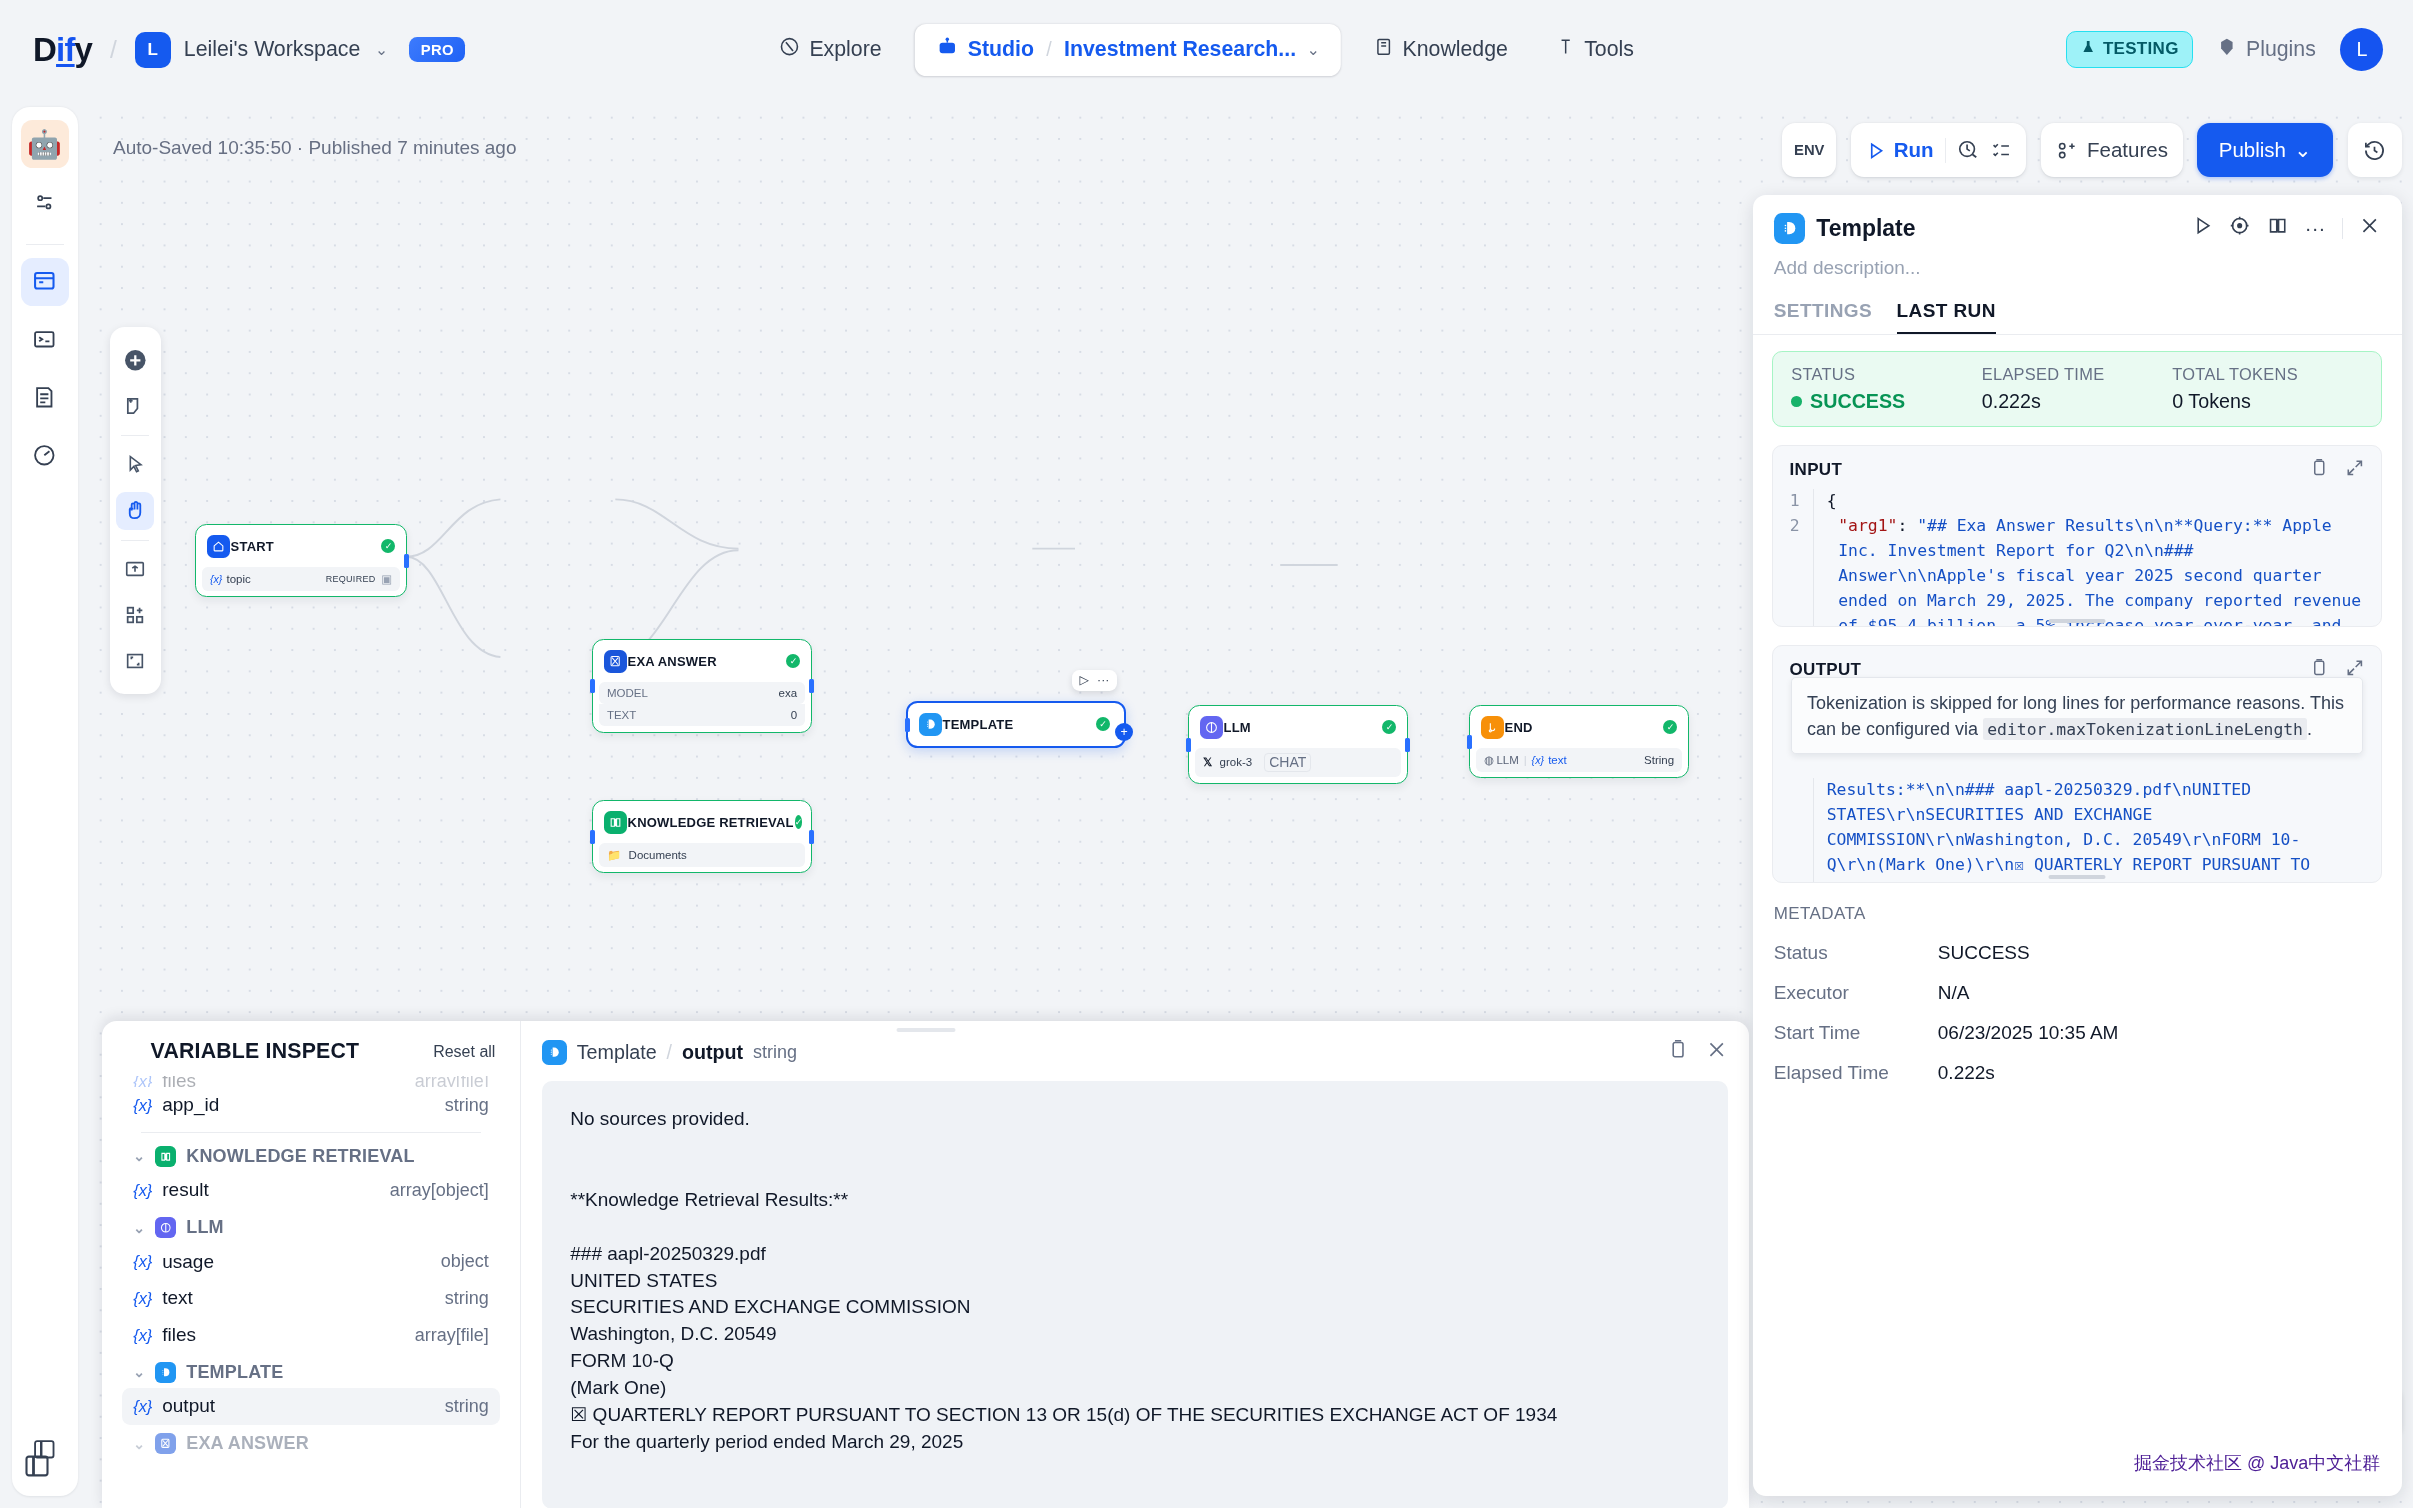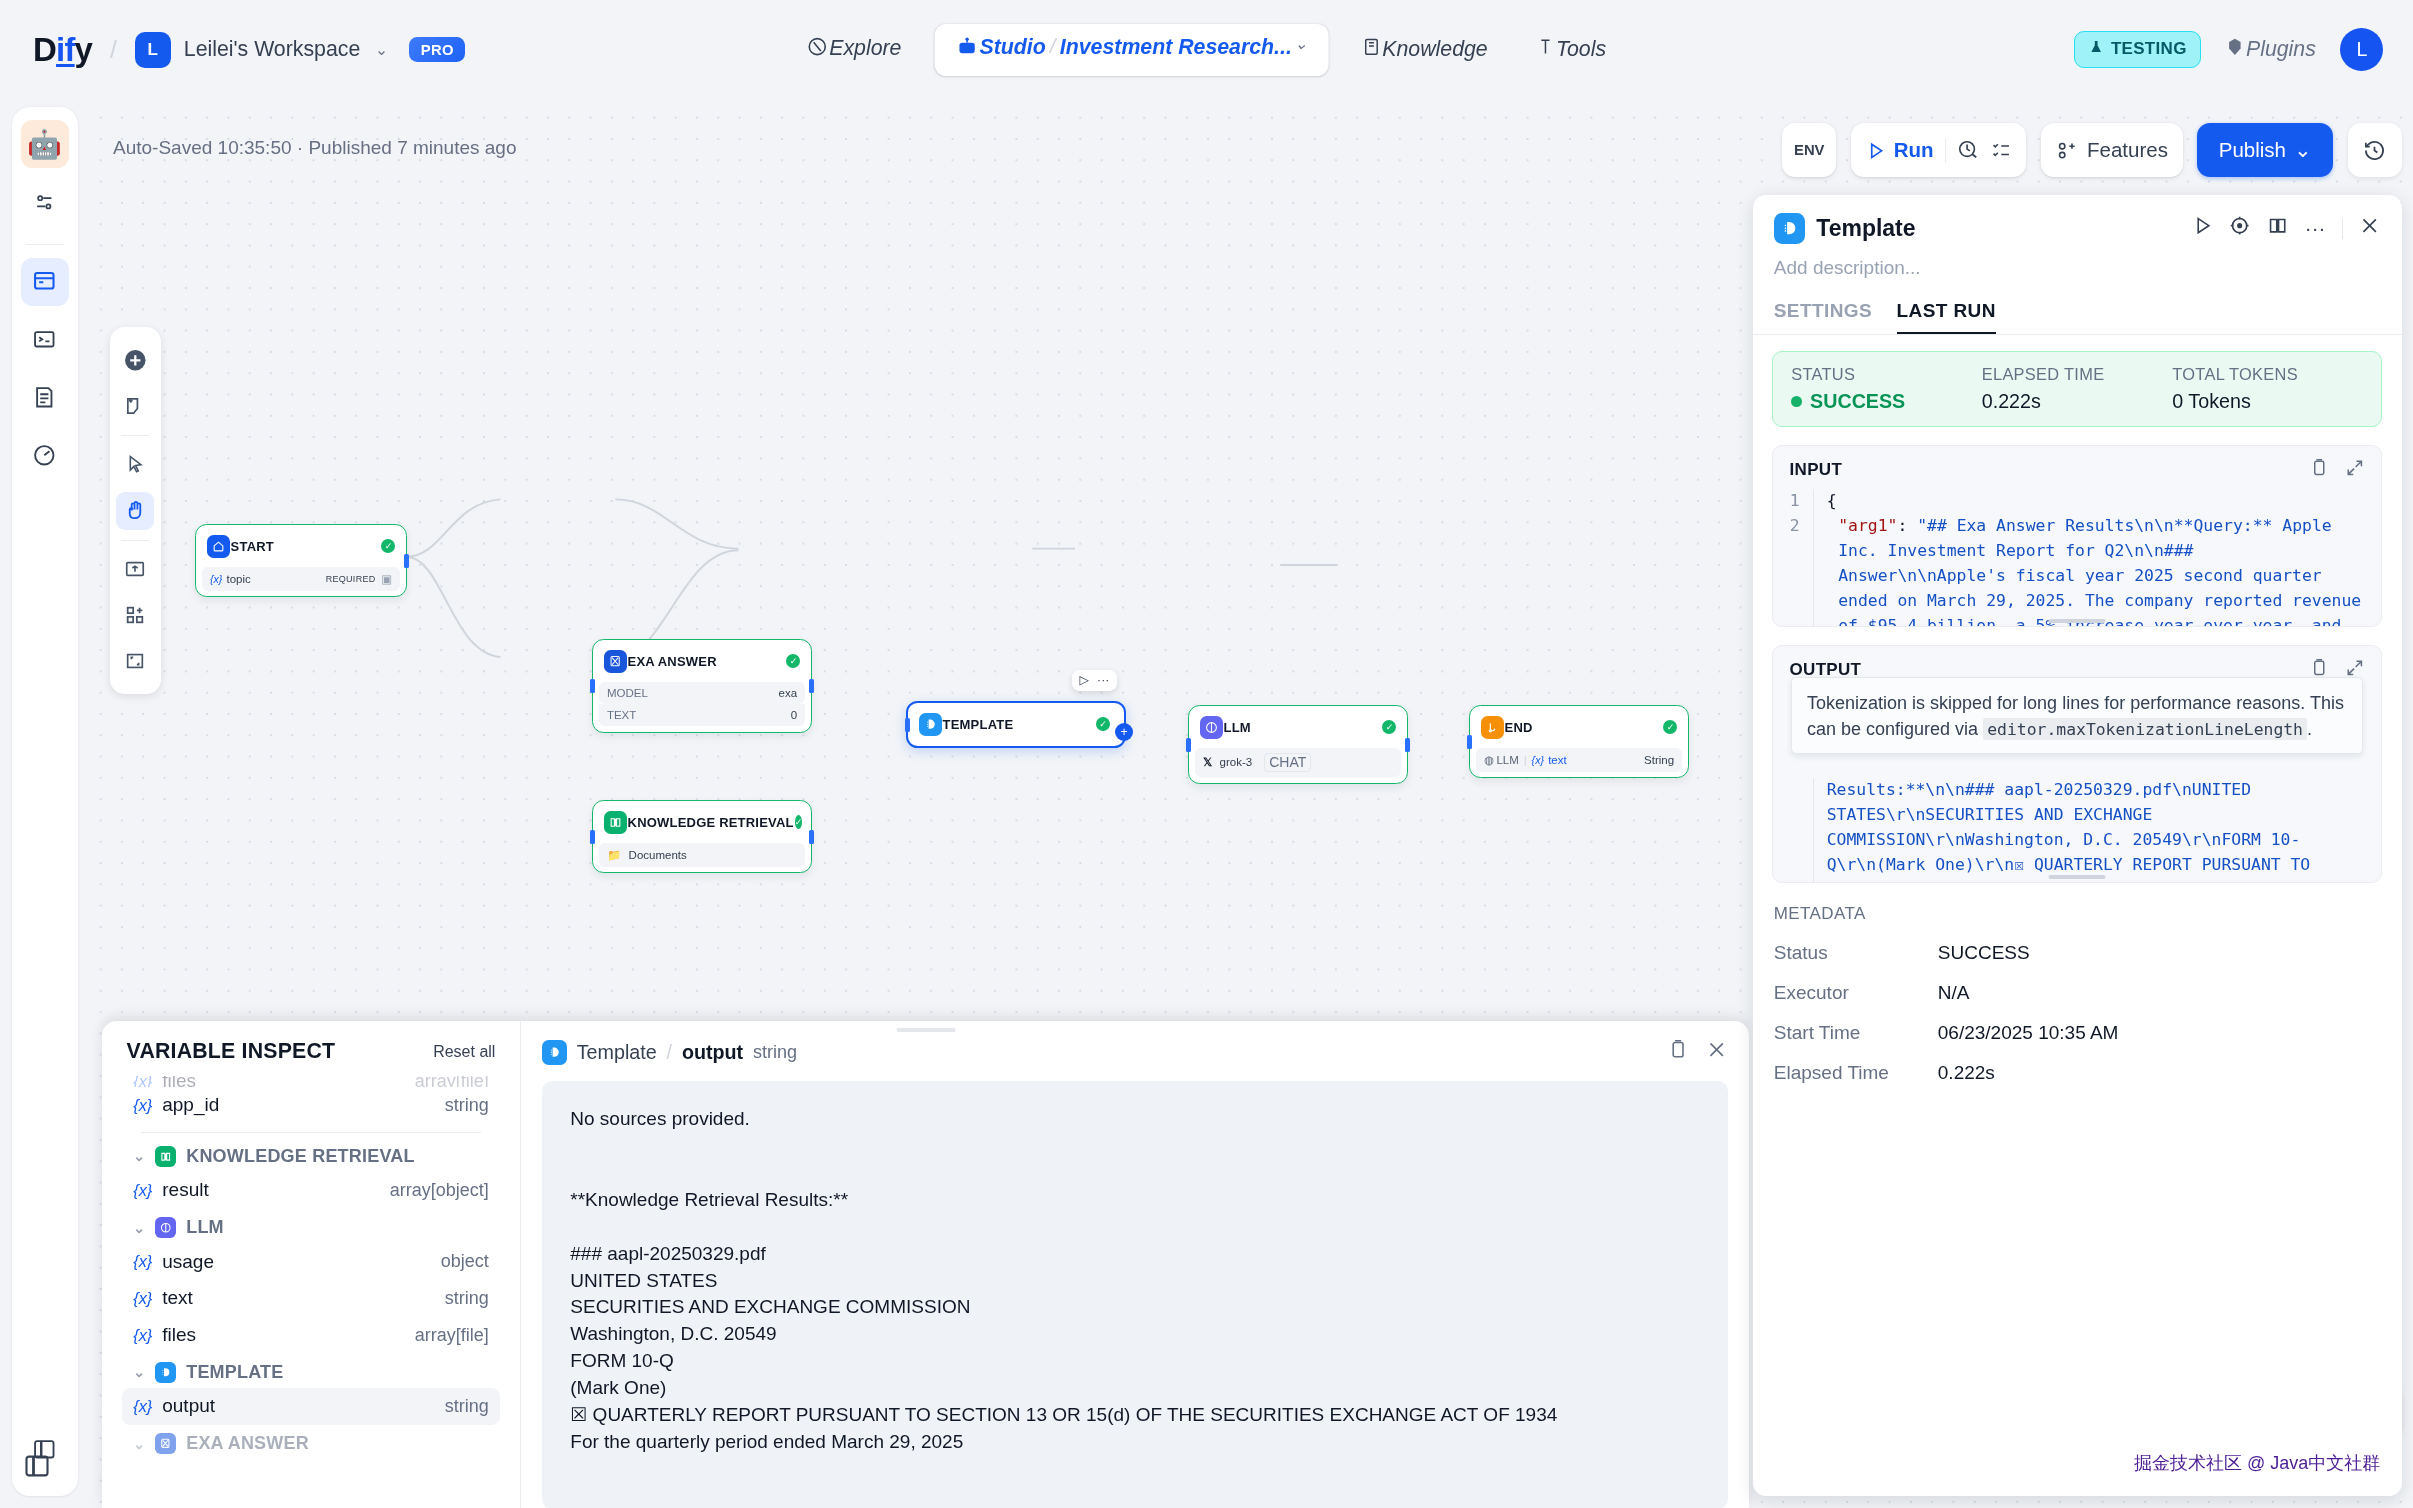--- a/index.html
+++ b/index.html
@@ -34,23 +34,23 @@
     background: linear-gradient(135deg,#3d7bfd,#1f62f5); color: #fff;
     font-size: 14.8px; font-weight: 700; letter-spacing: 0.4px;
     padding: 4.9px 11.5px; border-radius: 8.2px; margin-left: 8.2px;
   }
 
   .nav-center {
     position: absolute; left: 50%; transform: translateX(-50%);
     display: flex; align-items: center; gap: 18px;
   }
   .nav-item {
-    display: flex; align-items: flex-start; gap: 1px;
+    display: flex; align-items: center; gap: 9px;
     padding: 9.9px 14.8px; border-radius: 11.5px;
-    font-size: 21.3px; color: #354052; cursor: pointer; font-style: italic;
+    font-size: 21.3px; color: #354052; cursor: pointer;
   }
   .nav-item.active {
     background: #fff; box-shadow: 0 0.8px 2.5px rgba(16,24,40,.10), 0 0.8px 1.6px rgba(16,24,40,.06);
     padding: 11.5px 21.3px;
   }
   .nav-item.active .nav-studio { color: #155aef; font-weight: 600; }
   .nav-slash { color: #d0d5dd; font-size: 19.7px; font-weight: 300; margin: 0 3.3px; }
   .nav-app { color: #155aef; font-weight: 600; font-size: 21.3px; }
 
   .nav-right {
@@ -213,21 +213,21 @@
   
   .varpanel {
     position: absolute; left: 102px; bottom: 0; width: 1647px; height: 488px;
     background: #fff; border-radius: 14.8px 14.8px 0 0;
     box-shadow: 0 -3.3px 13px rgba(16,24,40,.10);
     display: flex; overflow: hidden;
   }
   .vp-grip { position: absolute; left: 50%; top: 7.4px; transform: translateX(-50%); width: 59px; height: 4.1px; background: #e4e7ec; border-radius: 2.5px; }
   .vp-left { width: 419px; border-right: 0.8px solid #eaecf0; padding: 18px 0 0; }
   .vp-head { display: flex; align-items: center; padding: 0 24.6px 11.5px; }
-  .vp-title { font-size: 21.3px; font-weight: 700; color: #101828; letter-spacing: 0.2px; }
+  .vp-title { font-size: 21.3px; font-weight: 700; color: #101828; letter-spacing: 0.2px; margin-left: 24px; }
   .vp-reset { margin-left: auto; font-size: 16px; color: #354052; cursor: pointer; }
   .vp-list { padding: 0 19.7px; }
   .vp-item {
     display: flex; align-items: center; gap: 9.9px;
     padding: 7.4px 11.5px; border-radius: 8.2px; font-size: 19px; color: #101828;
   }
   .vp-item.sel { background: #f2f4f7; }
   .vp-item .vtype { margin-left: auto; color: #667085; font-size: 18px; }
   .vp-item .vx { color: #155aef; font-style: italic; font-size: 16.4px; }
   .vp-item.cut { opacity: .35; height: 11.5px; overflow: hidden; padding-top: 0; padding-bottom: 0; }

